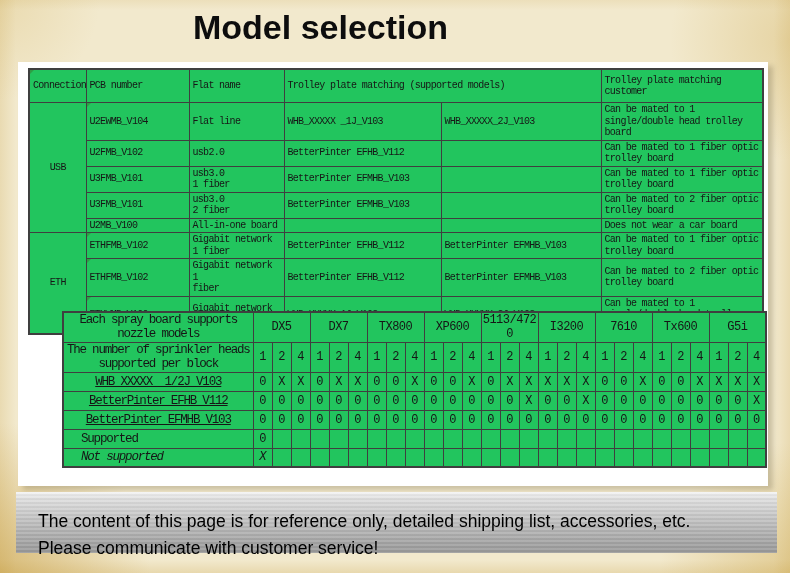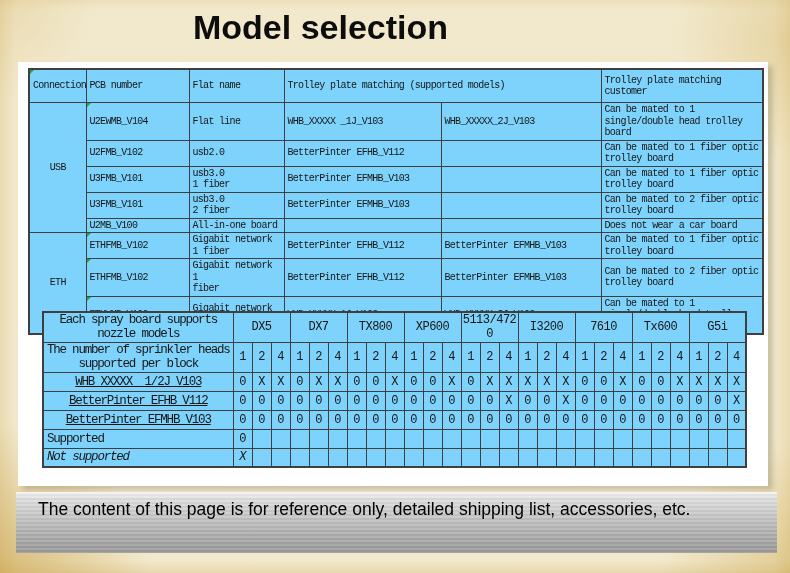--- a/index.html
+++ b/index.html
@@ -16,61 +16,61 @@
       linear-gradient(180deg, rgba(202,166,80,.15) 0, rgba(202,166,80,0) 10px, rgba(202,166,80,0) 560px, rgba(202,166,80,.25) 100%);
   }
   .title{
     position:absolute;top:8px;left:0;width:641px;text-align:center;
     font-size:34px;font-weight:bold;color:#0d0d0d;letter-spacing:0px;
   }
   .panel{
     position:absolute;left:18px;top:62px;width:750px;height:424px;background:#ffffff;
     box-shadow:5px 4px 5px rgba(130,118,82,.35);
   }
-  table{border-collapse:collapse;table-layout:fixed;background:#7dd3fc;color:#161616;}
+  table{border-collapse:collapse;table-layout:fixed;background:#22c55e;color:#161616;}
   td,th{border:1px solid #3f3f3f;overflow:hidden;font-weight:normal;vertical-align:middle;}
 
   
   #model-table{
     position:absolute;left:10px;top:6px;width:734px;
     font-family:"Liberation Mono","DejaVu Sans Mono",monospace;
     font-size:10px;line-height:11.5px;letter-spacing:-0.7px;
     border:2px solid #3f3f3f;
   }
   #model-table td,#model-table th{padding:1px 3px;text-align:left;white-space:pre-line;}
   #model-table th{height:30px;}
   #model-table .span-head{text-align:left;}
   #model-table .conn{text-align:center;}
   .gm{position:relative;}
   .gm::before{content:"";position:absolute;left:0;top:0;width:0;height:0;
     border-top:4px solid #2f9e44;border-right:4px solid transparent;}
 
   
   #nozzle-table{
-    position:absolute;left:24px;top:249px;width:672px;
+    position:absolute;left:44px;top:249px;width:672px;
     font-family:"Liberation Mono","DejaVu Sans Mono",monospace;
     font-size:12px;line-height:14px;
     border:2px solid #3f3f3f;
   }
   #nozzle-table td,#nozzle-table th{padding:0 1px;text-align:center;letter-spacing:-0.5px;}
   #nozzle-table th{word-break:break-all;}
   #nozzle-table .corner,#nozzle-table .subh{font-size:12.5px;letter-spacing:-1.2px;}
   #nozzle-table .blabel{font-size:12.5px;letter-spacing:-1.2px;text-decoration:underline;}
-  #nozzle-table .llabel{text-align:left;padding-left:3px;font-size:12.5px;letter-spacing:-1.2px;}
+  #nozzle-table .llabel{text-align:left;padding-left:17px;font-size:12.5px;letter-spacing:-1.2px;}
 
   
   .footer-bar{
     position:absolute;left:16px;top:492px;width:761px;height:61px;
     background:
       repeating-linear-gradient(180deg, rgba(255,255,255,.10) 0 2px, rgba(0,0,0,.04) 2px 4px),
       linear-gradient(180deg,#f4f4f4 0%,#dedede 12%,#c8c8c8 38%,#b2b2b2 65%,#a0a0a0 88%,#9a9a9a 100%);
     color:#000;
   }
   .footer-bar .line{padding-left:22px;font-size:17.5px;line-height:27px;}
-  .footer-bar .line:first-child{padding-top:4px;}
+  .footer-bar .line:first-child{padding-top:16px;}
 </style>
 </head>
 <body>
 
 <div class="title">Model selection</div>
 
 <div class="panel">
 
   <table id="model-table">
     <colgroup>
@@ -383,13 +383,14 @@
           <td></td>
           <td></td>
         </tr>
       </tbody>
   </table>
 
 </div>
 
 <div class="footer-bar">
   <div class="line">The content of this page is for reference only, detailed shipping list, accessories, etc.</div>
+  <div class="line">Please communicate with customer service!</div>
 </div>
 
 </body></html>

